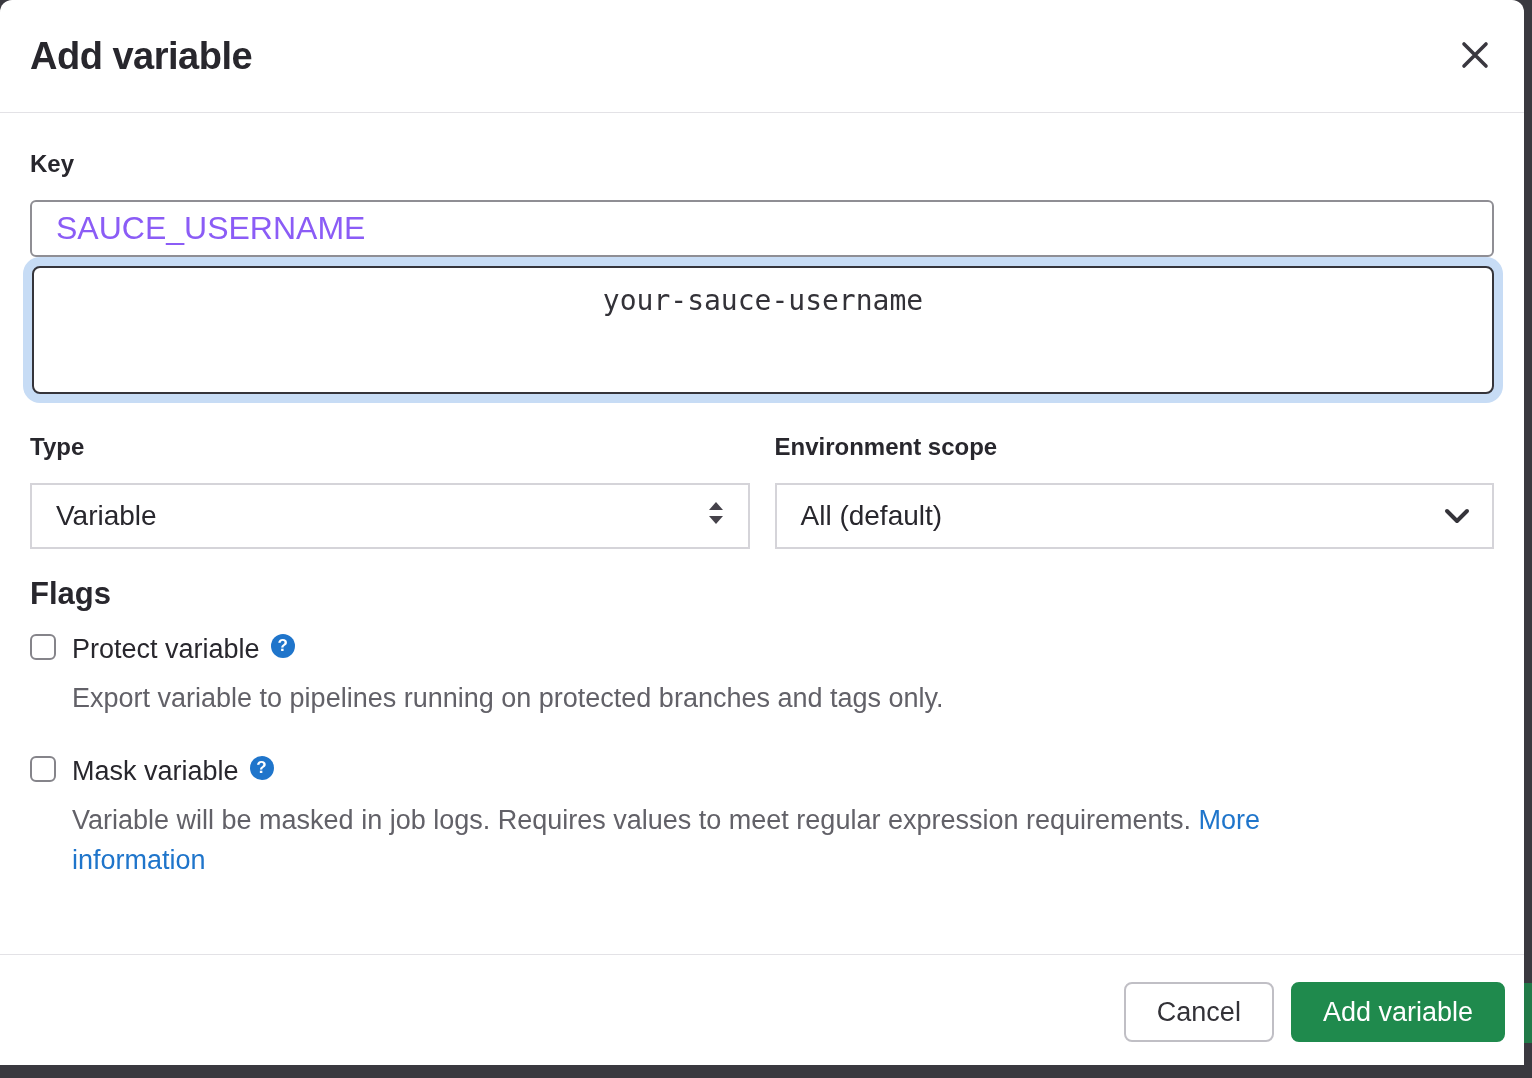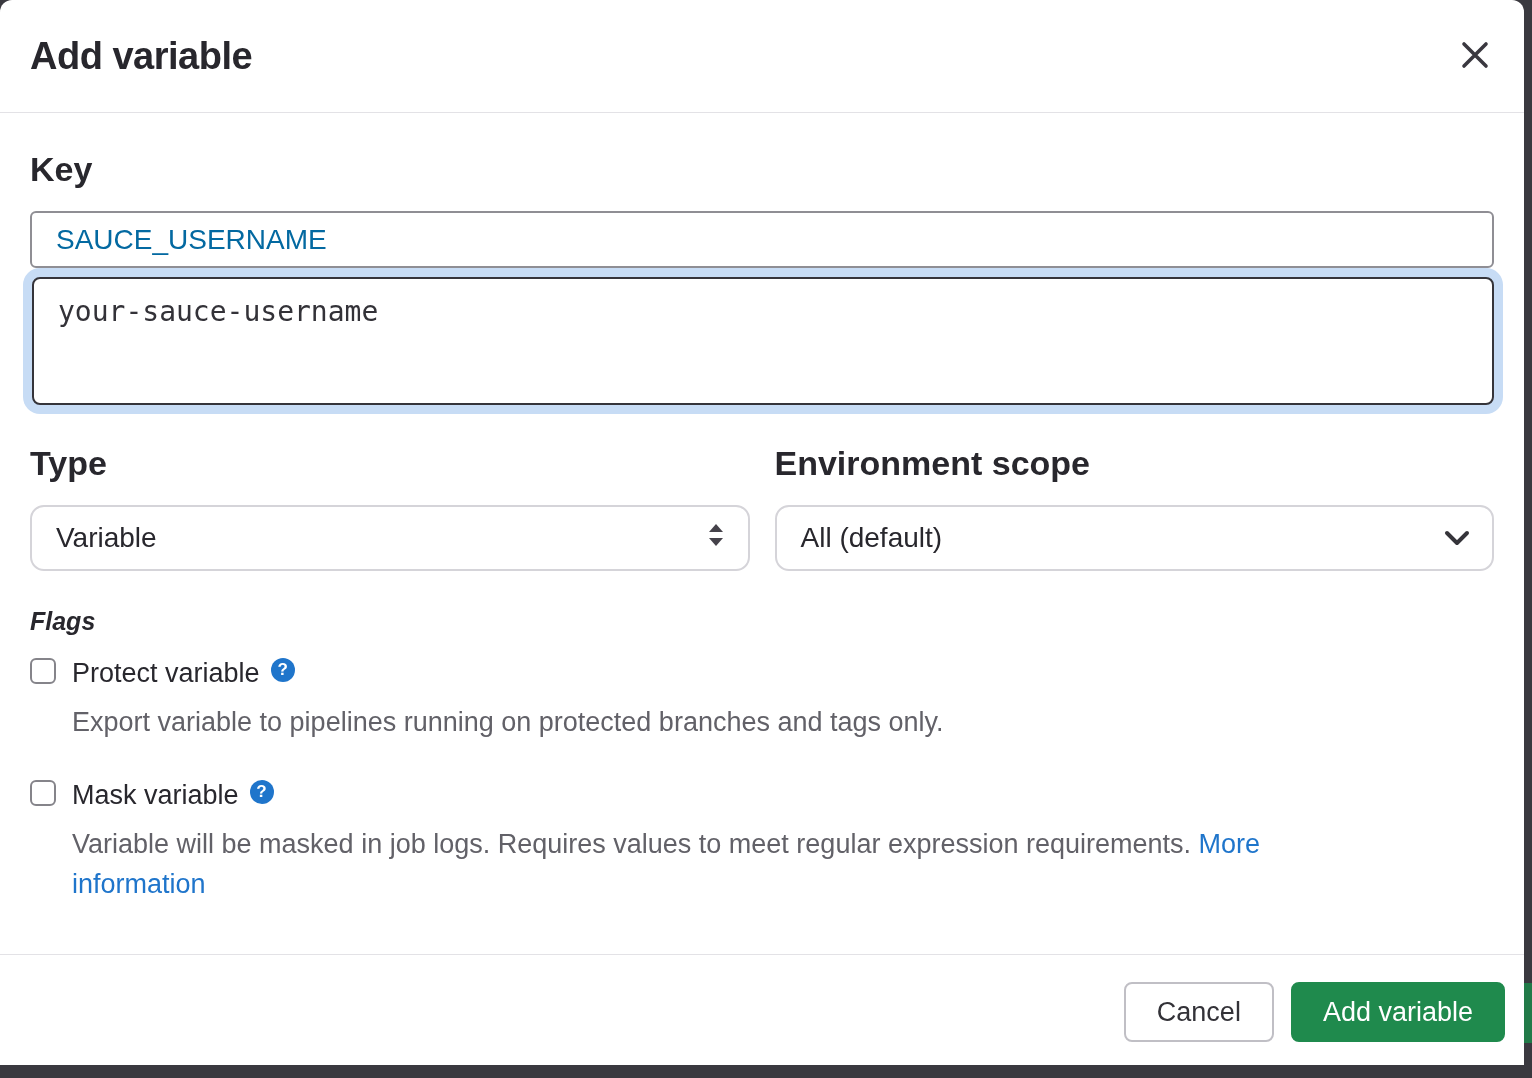--- a/index.html
+++ b/index.html
@@ -27,56 +27,57 @@
     display:flex; align-items:center; justify-content:space-between;
     border-bottom:1px solid #e3e2e6;
   }
   .modal-title { font-size:38px; font-weight:700; letter-spacing:-0.5px; }
   .close-btn {
     width:44px; height:44px; border:none; background:transparent; cursor:pointer;
     display:flex; align-items:center; justify-content:center; border-radius:6px;
   }
   .modal-body { padding:0 30px; }
 
-  .field-label { font-size:34px; font-weight:700; color:#28272d; }
+  .field-label { font-size:24px; font-weight:700; color:#28272d; }
 
   .key-label { margin-top:37px; margin-bottom:22px; }
   .text-input {
     width:100%; height:57px;
     border:2px solid #8f8e94; border-radius:6px;
     font-family:"Liberation Sans","DejaVu Sans",sans-serif;
-    font-size:28px; color:#0369a1;
+    font-size:32px; color:#8b5cf6;
     padding:0 24px; outline:none; background:#fff;
   }
 
   .value-label { margin-top:42px; margin-bottom:20px; }
   .value-wrap { padding:9px 2px 11px 2px; }
   .value-textarea {
     display:block; width:1462px; height:128px;
     border:2px solid #35343a; border-radius:8px;
     box-shadow:0 0 0 9px #c7dcf5;
     font-family:"DejaVu Sans Mono","Liberation Mono",monospace;
     font-size:28px; color:#333238;
     padding:15px 24px; resize:none; outline:none; background:#fff;
     line-height:36px;
+    text-align:center;
   }
 
   .selects-row { display:flex; gap:25px; margin-top:28px; }
   .selects-col { flex:1; min-width:0; }
   .selects-col .field-label { margin-bottom:22px; }
   .select-box {
     height:66px; width:100%;
-    border:2px solid #d5d4d9; border-radius:14px;
+    border:2px solid #d5d4d9; border-radius:0;
     background:#fff; cursor:pointer;
     display:flex; align-items:center; justify-content:space-between;
     padding:0 22px 0 24px;
     font-size:28px; color:#28272d;
   }
 
-  .flags-heading { margin-top:36px; margin-bottom:22px; font-size:25px; font-weight:700;font-style:italic; }
+  .flags-heading { margin-top:27px; margin-bottom:22px; font-size:31px; font-weight:700; }
   .flag-item { margin-bottom:38px; }
   .flag-row { display:flex; align-items:flex-start; }
   .checkbox {
     width:26px; height:26px; flex:0 0 26px;
     border:2px solid #85848a; border-radius:6px;
     background:#fff; cursor:pointer;
   }
   .flag-label { margin-left:16px; font-size:27px; color:#28272d; cursor:pointer; }
   .help-icon {
     margin-left:11px; width:24px; height:24px; border-radius:50%;

